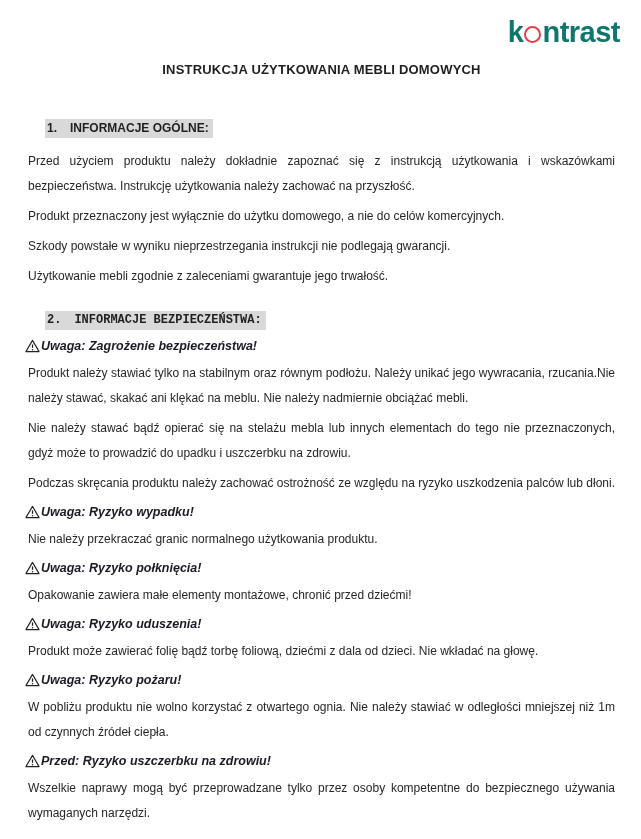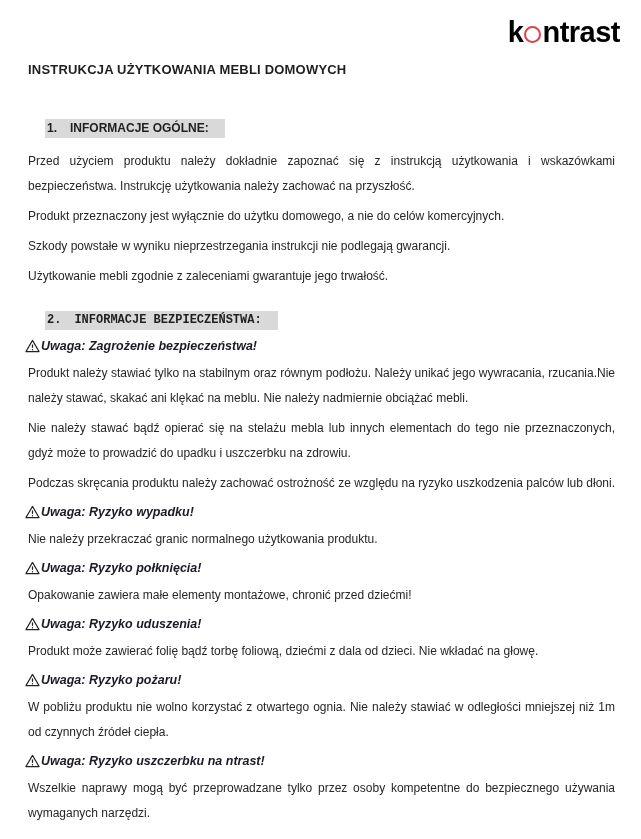--- a/index.html
+++ b/index.html
@@ -6,39 +6,39 @@
   body {
     width:641px; height:839px; background:#ffffff; overflow:hidden;
     font-family:"Liberation Sans","DejaVu Sans",sans-serif;
     color:#262626; position:relative;
   }
   .page { padding:14px 26px 0 28px; position:relative; width:587px; }
 
   
   .logo {
     position:absolute; top:16px; right:21px;
-    font-size:29px; font-weight:bold; letter-spacing:-0.5px; color:#000000;
+    font-size:29px; font-weight:bold; letter-spacing:-0.5px; color:#0f766e;
     white-space:nowrap;
   }
   .logo-o {
     display:inline-block; width:13px; height:13px;
     border:2.5px solid #e0404a; border-radius:50%;
     margin:0 1px; vertical-align:-1px;
   }
 
   
   .title {
-    margin:48px 0 0; text-align:left;
+    margin:48px 0 0; text-align:center;
     font-size:13px; font-weight:bold; letter-spacing:0.2px; color:#1f1f1f;
   }
 
   
   .sec-head { margin:42px 0 0 17px; font-size:12px; font-weight:bold; color:#1f1f1f; }
   .sec-head.second { margin-top:22px;font-family:Liberation Mono, monospace; }
-  .sec-head .hl { background:#d9d9d9; padding:2px 16px 3px 2px; display:inline-block; }
+  .sec-head .hl { background:#d9d9d9; padding:2px 4px 3px 2px; display:inline-block; }
   .sec-num { display:inline-block; margin-right:13px; }
 
   
   .body {
     font-size:12px; line-height:25px; margin:0 0 5px;
     text-align:justify; color:#262626;
   }
   .first-after-head { margin-top:11px; }
 
   
@@ -122,17 +122,17 @@
     <span>Uwaga: Ryzyko pożaru!</span>
   </div>
   <p class="body">W pobliżu produktu nie wolno korzystać z otwartego ognia. Nie należy stawiać w odległości mniejszej niż 1m od czynnych źródeł ciepła.</p>
 
   <div class="warn">
     <svg class="tri" viewBox="0 0 24 22">
       <path d="M12 2 L22.5 20 H1.5 Z" fill="none" stroke="#222" stroke-width="1.8" stroke-linejoin="round"></path>
       <line x1="12" y1="8.5" x2="12" y2="14" stroke="#222" stroke-width="2"></line>
       <circle cx="12" cy="17" r="1.2" fill="#222"></circle>
     </svg>
-    <span>Uwaga: Ryzyko uszczerbku na ntrast!</span>
+    <span>Przed: Ryzyko uszczerbku na zdrowiu!</span>
   </div>
   <p class="body">Wszelkie naprawy mogą być przeprowadzane tylko przez osoby kompetentne do bezpiecznego używania wymaganych narzędzi.</p>
 
 </div>
 
 </body></html>

